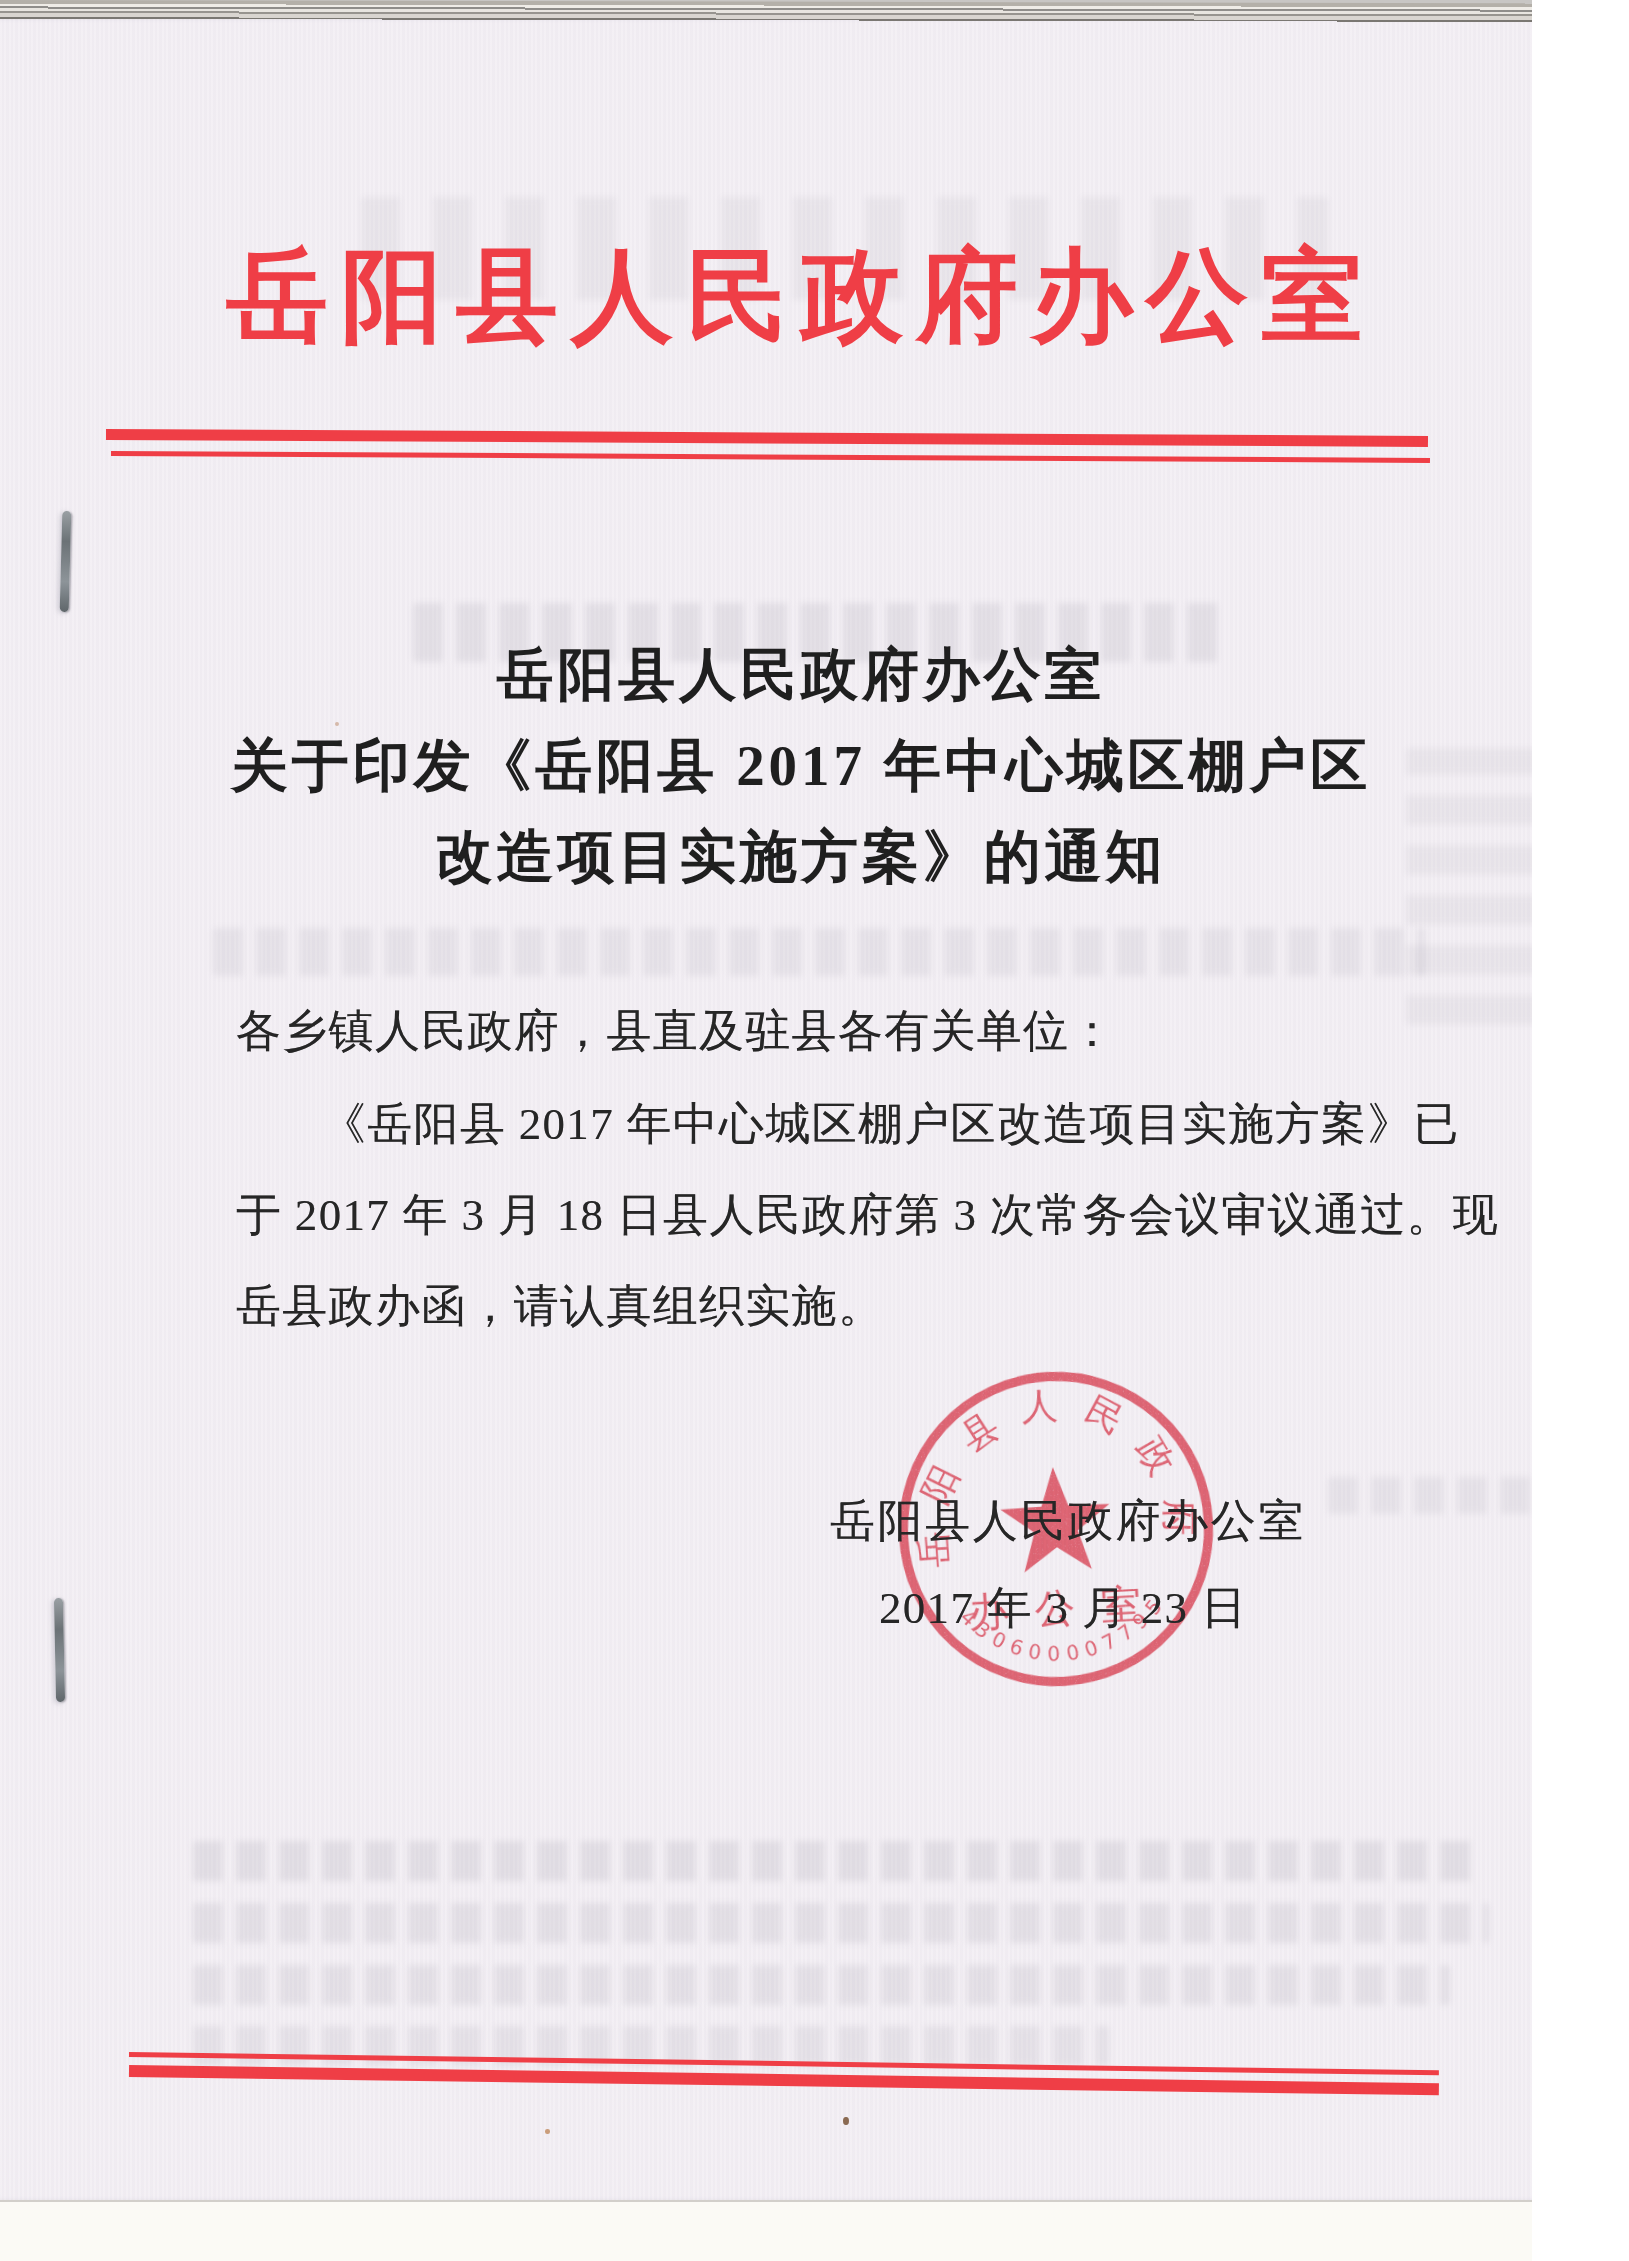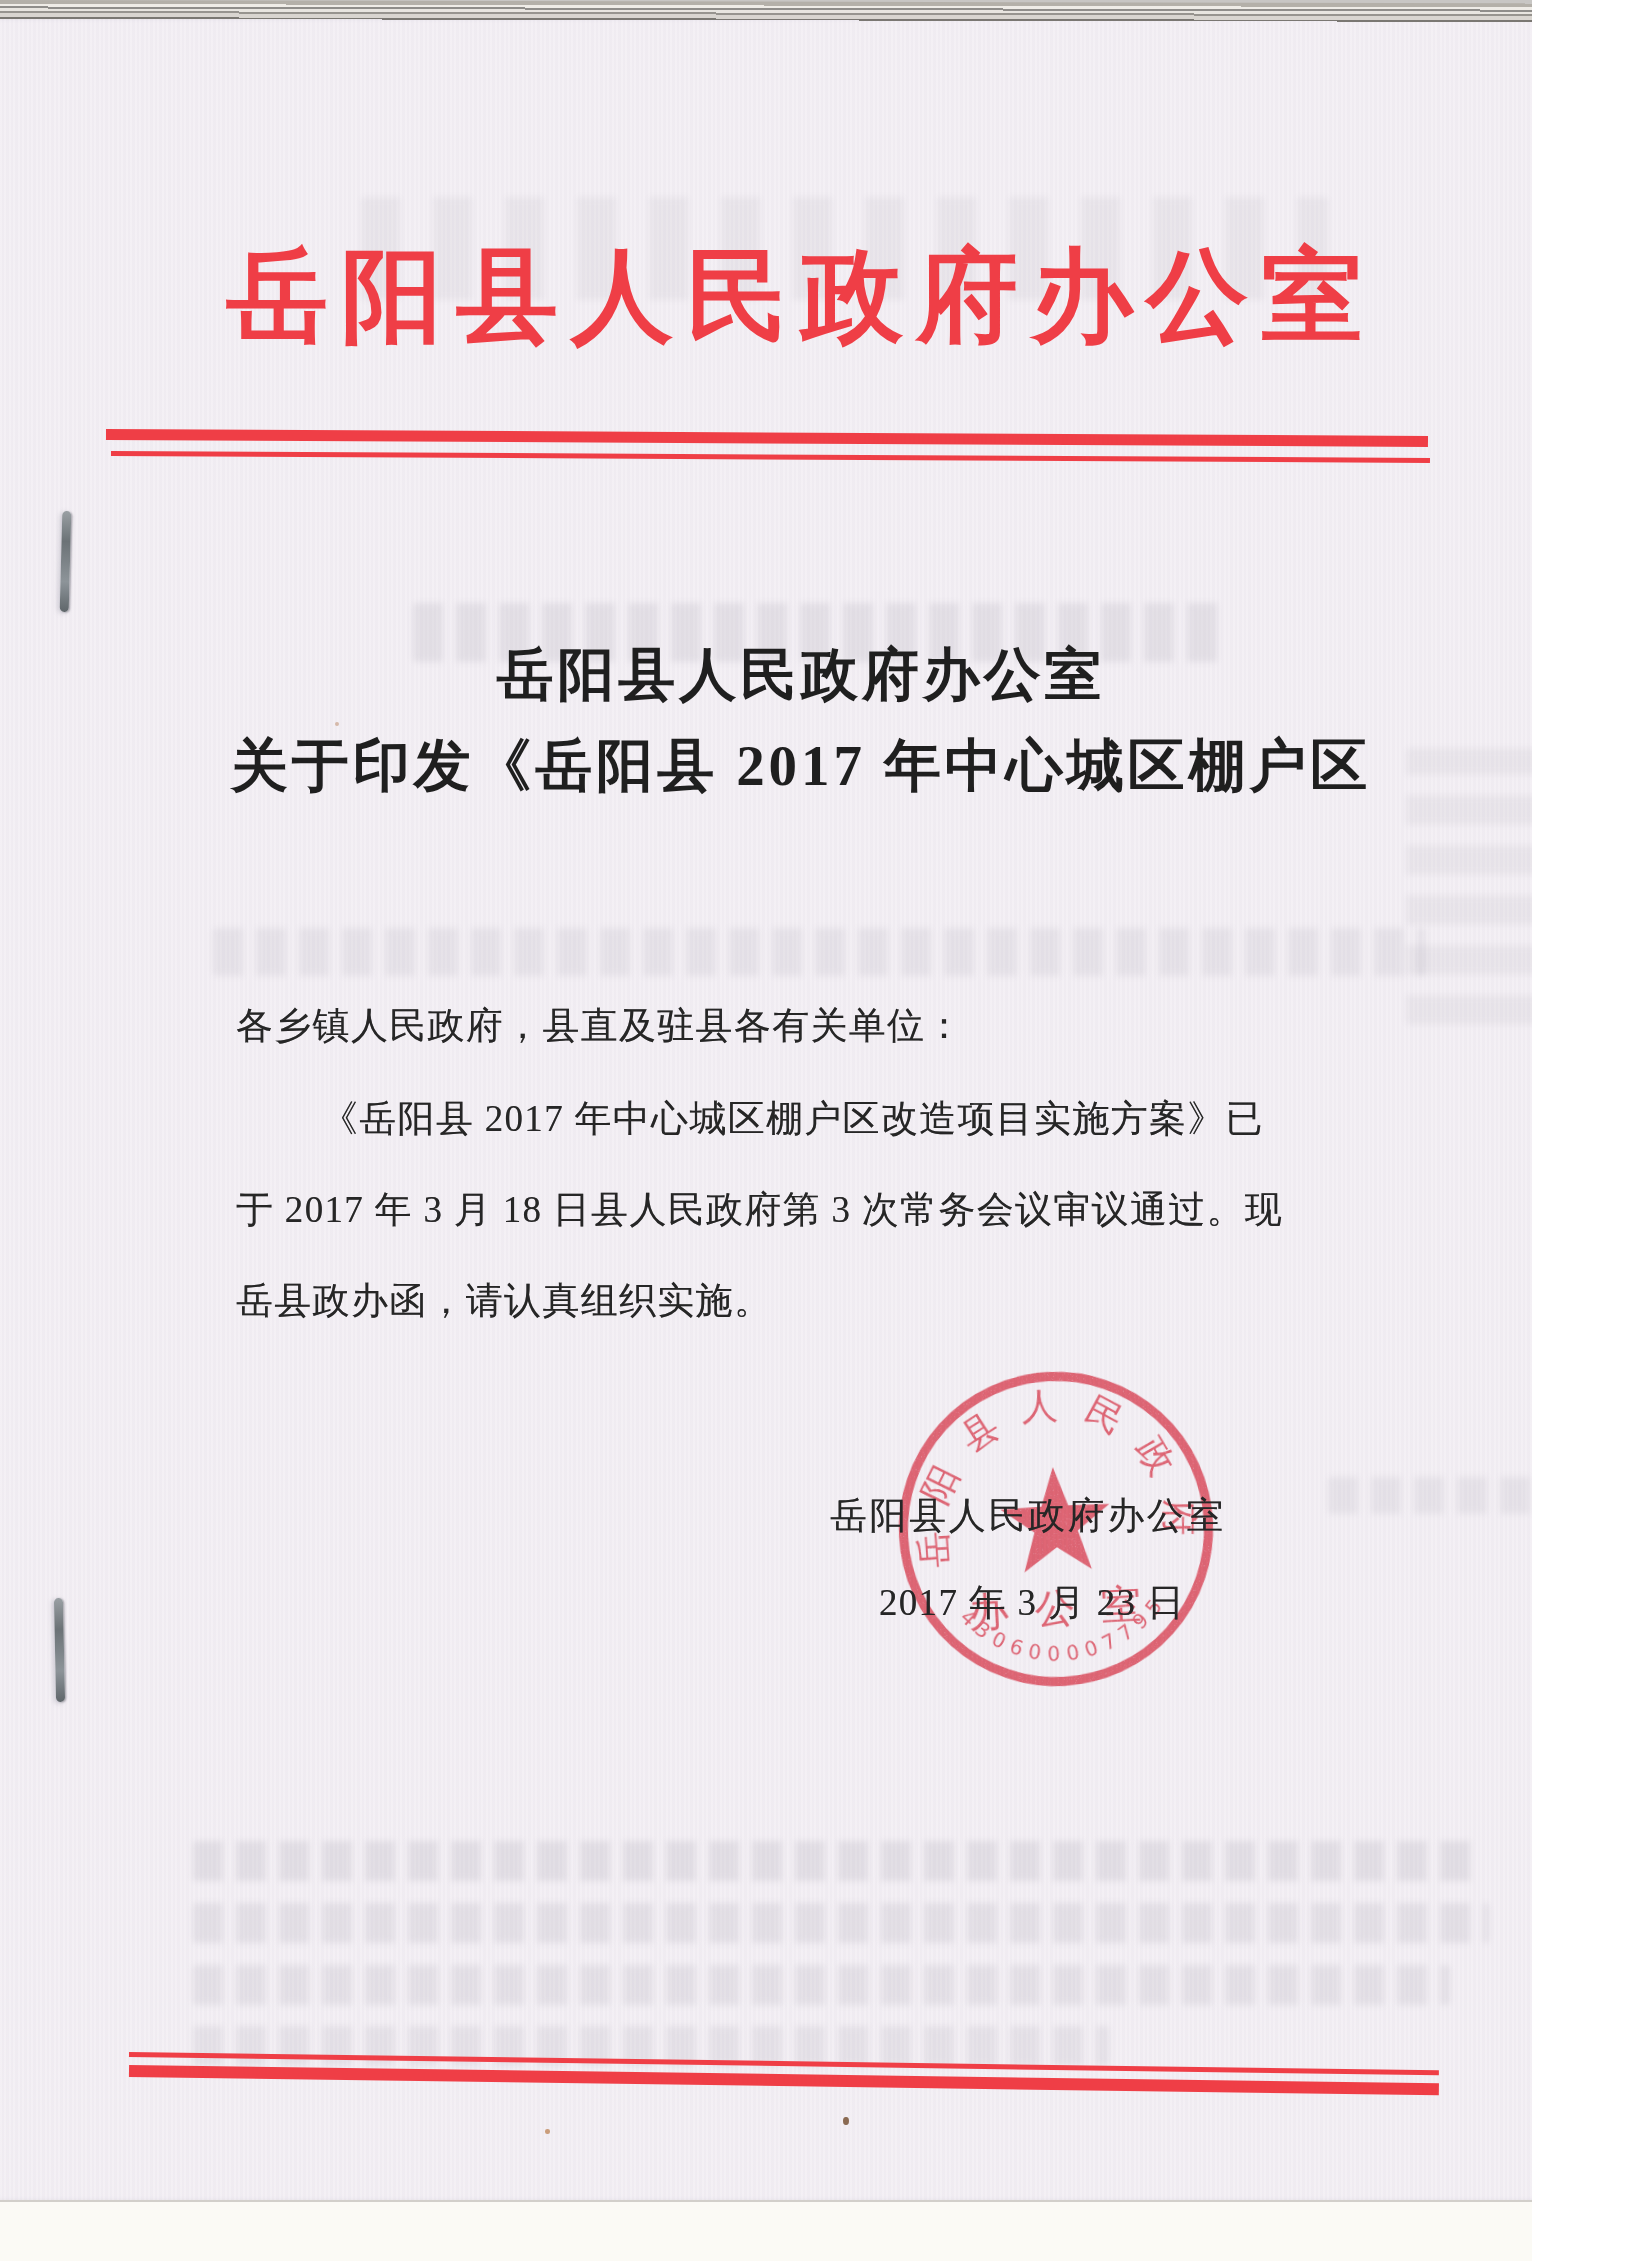--- a/index.html
+++ b/index.html
@@ -61,21 +61,21 @@
   
   .notice-title{
     position:absolute;left:138px;top:629px;width:1326px;z-index:2;
     text-align:center;color:#1f1f1f;font-weight:700;
     font-size:57px;letter-spacing:3.9px;
   }
   .notice-title .tl{line-height:91px;white-space:nowrap;}
   
   .bodyline{
     position:absolute;z-index:2;white-space:nowrap;
-    font-size:37px;color:var(--ink);letter-spacing:1.3px;
+    font-size:45px;color:var(--ink);letter-spacing:1.3px;
     text-shadow:0 0 0.6px rgba(45,45,45,.5);
   }
   .salutation{left:236px;top:1001px;}
   .b1{left:321px;top:1094px;text-align:center;}
   .b2{left:236px;top:1185px;}
   .b3{left:236px;top:1276px;}
   .signature{left:830px;top:1491px;letter-spacing:2.6px;z-index:3;}
   .sigdate{left:855px;top:1578px;z-index:3;margin-left:24px;}
   
   .seal{
@@ -130,20 +130,21 @@
   <div class="ghost gh-i"></div>
 
   <div class="letterhead">岳阳县人民政府办公室</div>
   <div class="rule rule-h-thick"></div>
   <div class="rule rule-h-thin"></div>
 
 
   <div class="notice-title">
     <div class="tl">岳阳县人民政府办公室</div>
     <div class="tl">关于印发《岳阳县 2017 年中心城区棚户区</div>
+    <div class="tl">改造项目实施方案》的通知</div>
   </div>
 
   <div class="bodyline salutation">各乡镇人民政府，县直及驻县各有关单位：</div>
   <div class="bodyline b1">《岳阳县 2017 年中心城区棚户区改造项目实施方案》已</div>
   <div class="bodyline b2">于 2017 年 3 月 18 日县人民政府第 3 次常务会议审议通过。现</div>
   <div class="bodyline b3">岳县政办函，请认真组织实施。</div>
 
   <svg class="seal" viewBox="0 0 500 500">
     <defs>
       <path id="arcTop" d="M 88.3,302.5 A 170,170 0 1 1 411.7,302.5" fill="none"></path>

